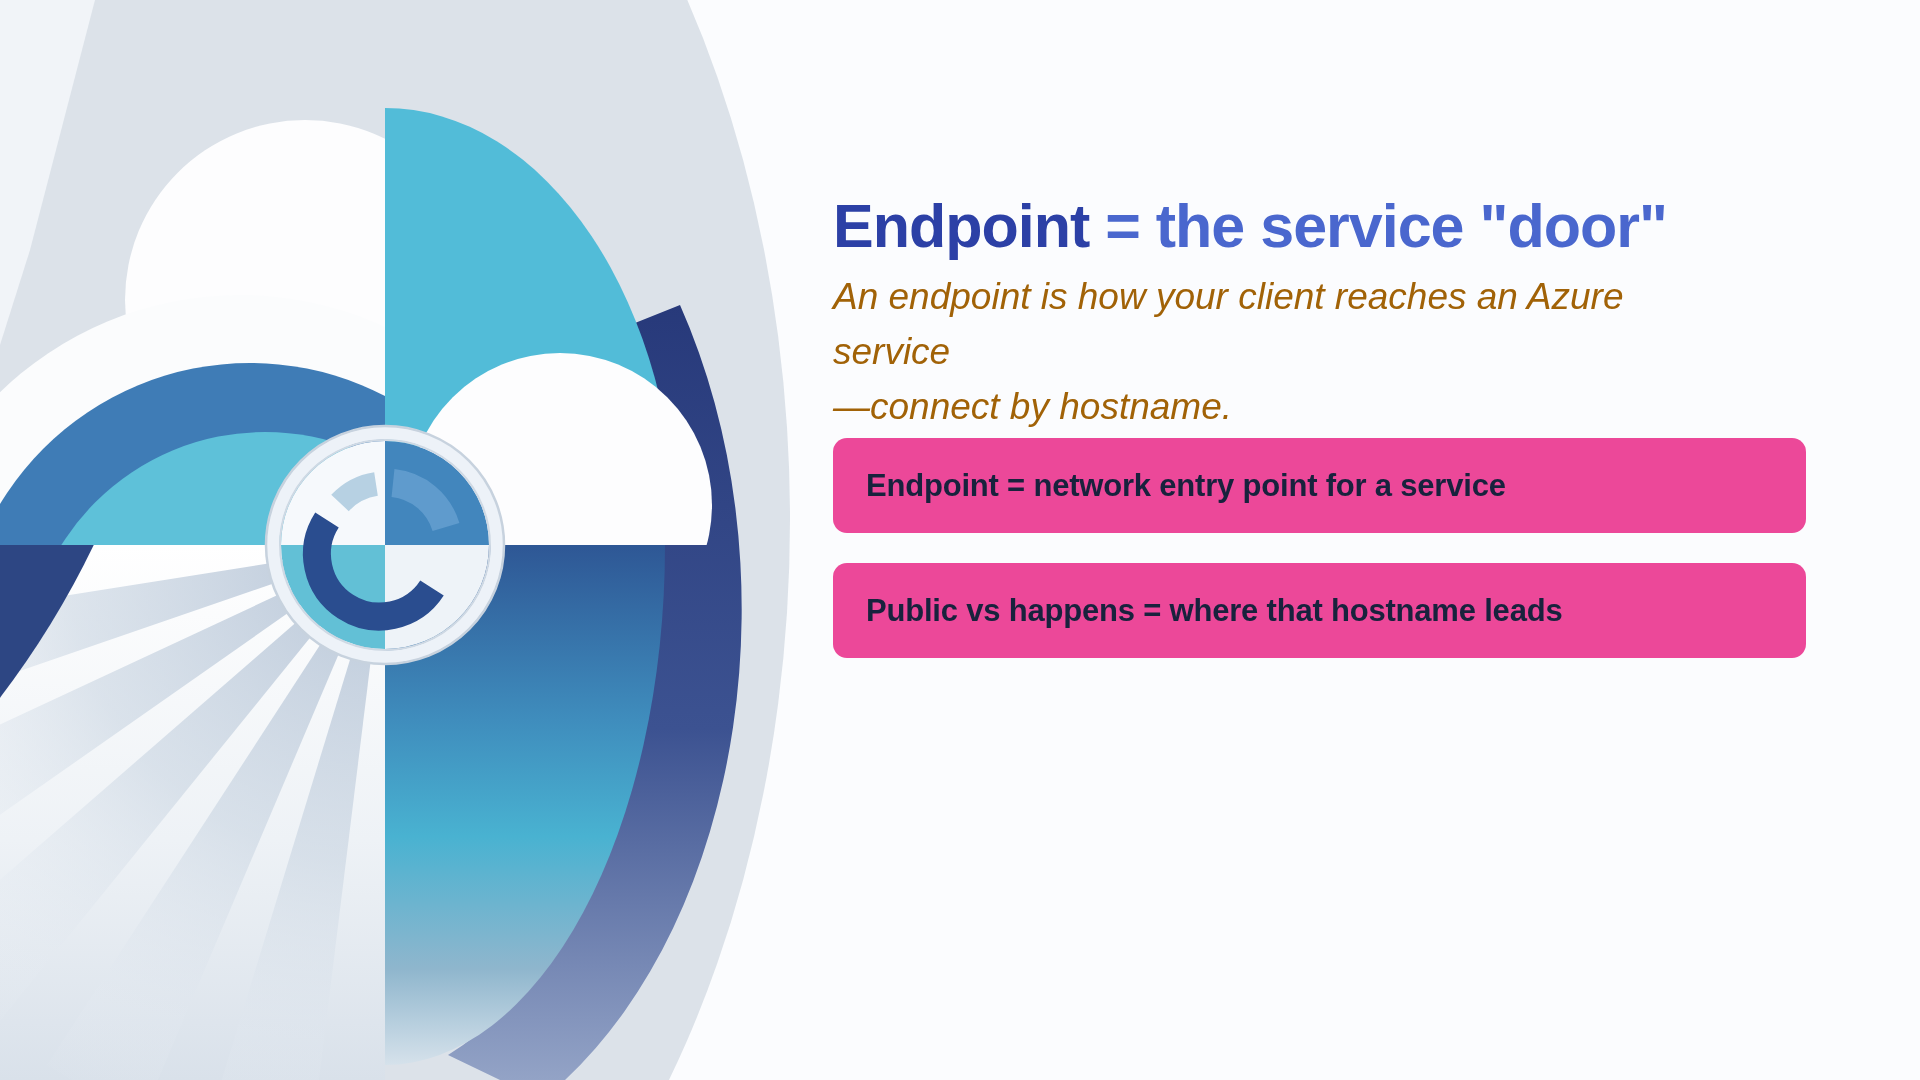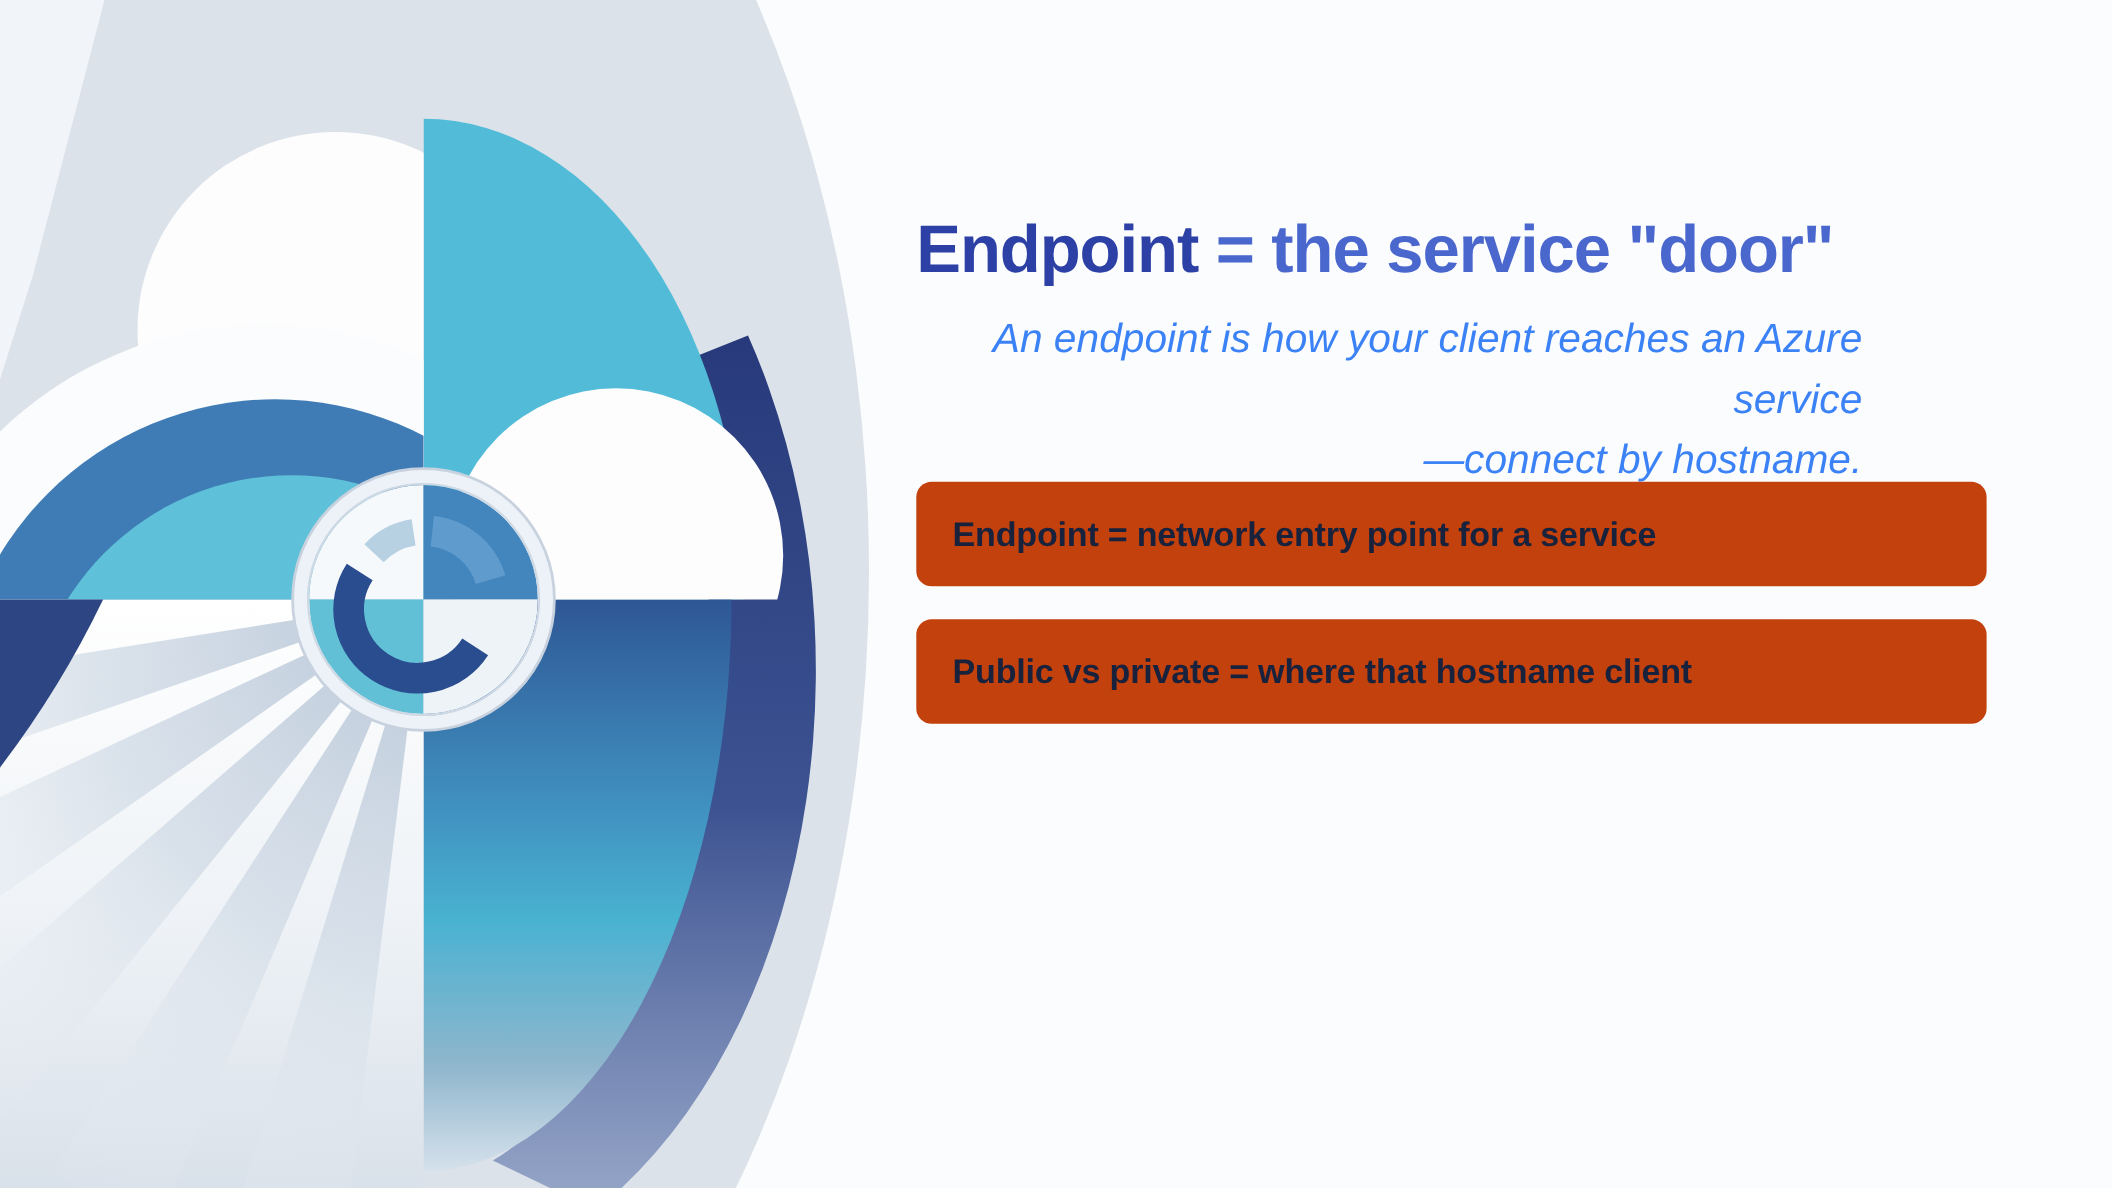--- a/index.html
+++ b/index.html
@@ -9,29 +9,28 @@
   }
   .illustration{position:absolute;left:0;top:0;width:800px;height:1080px;}
   .page-title{
     position:absolute;left:833px;top:150px;width:1040px;
     font-size:61px;font-weight:700;letter-spacing:-1px;line-height:1.15;
     white-space:nowrap;
   }
   .page-title .em{color:#2c40a6;}
   .page-title .rest{color:#4a67ce;}
   .subtitle{
-    position:absolute;left:833px;top:280px;width:860px;
-    font-size:37px;font-style:italic;color:#3b82f6;line-height:55px;
+    position:absolute;left:833px;top:269px;width:860px;
+    font-size:37px;font-style:italic;color:#a16207;line-height:55px;
     font-family:"Liberation Sans",sans-serif;
-    text-align:right;
   }
   .cards{position:absolute;left:833px;top:438px;width:973px;}
   .card{
     box-sizing:border-box;height:95px;margin-bottom:30px;
-    background:#c2410c;border-radius:14px;
+    background:#ec4899;border-radius:14px;
     display:flex;align-items:center;padding:0 33px;
     font-size:31px;font-weight:700;color:#18223d;letter-spacing:-0.2px;
   }
 </style>
 </head>
 <body>
 
 <div class="slide">
 
   <svg class="illustration" viewBox="0 0 800 1080" width="800" height="1080" aria-hidden="true">
@@ -130,17 +129,17 @@
   <div class="subtitle">
     <div>An endpoint is how your client reaches an Azure service</div>
     <div>—connect by hostname.</div>
   </div>
 
   <div class="cards">
     <div class="card">
       <span>Endpoint = network entry point for a service</span>
     </div>
     <div class="card">
-      <span>Public vs private = where that hostname client</span>
+      <span>Public vs happens = where that hostname leads</span>
     </div>
   </div>
 
 </div>
 
 </body></html>

